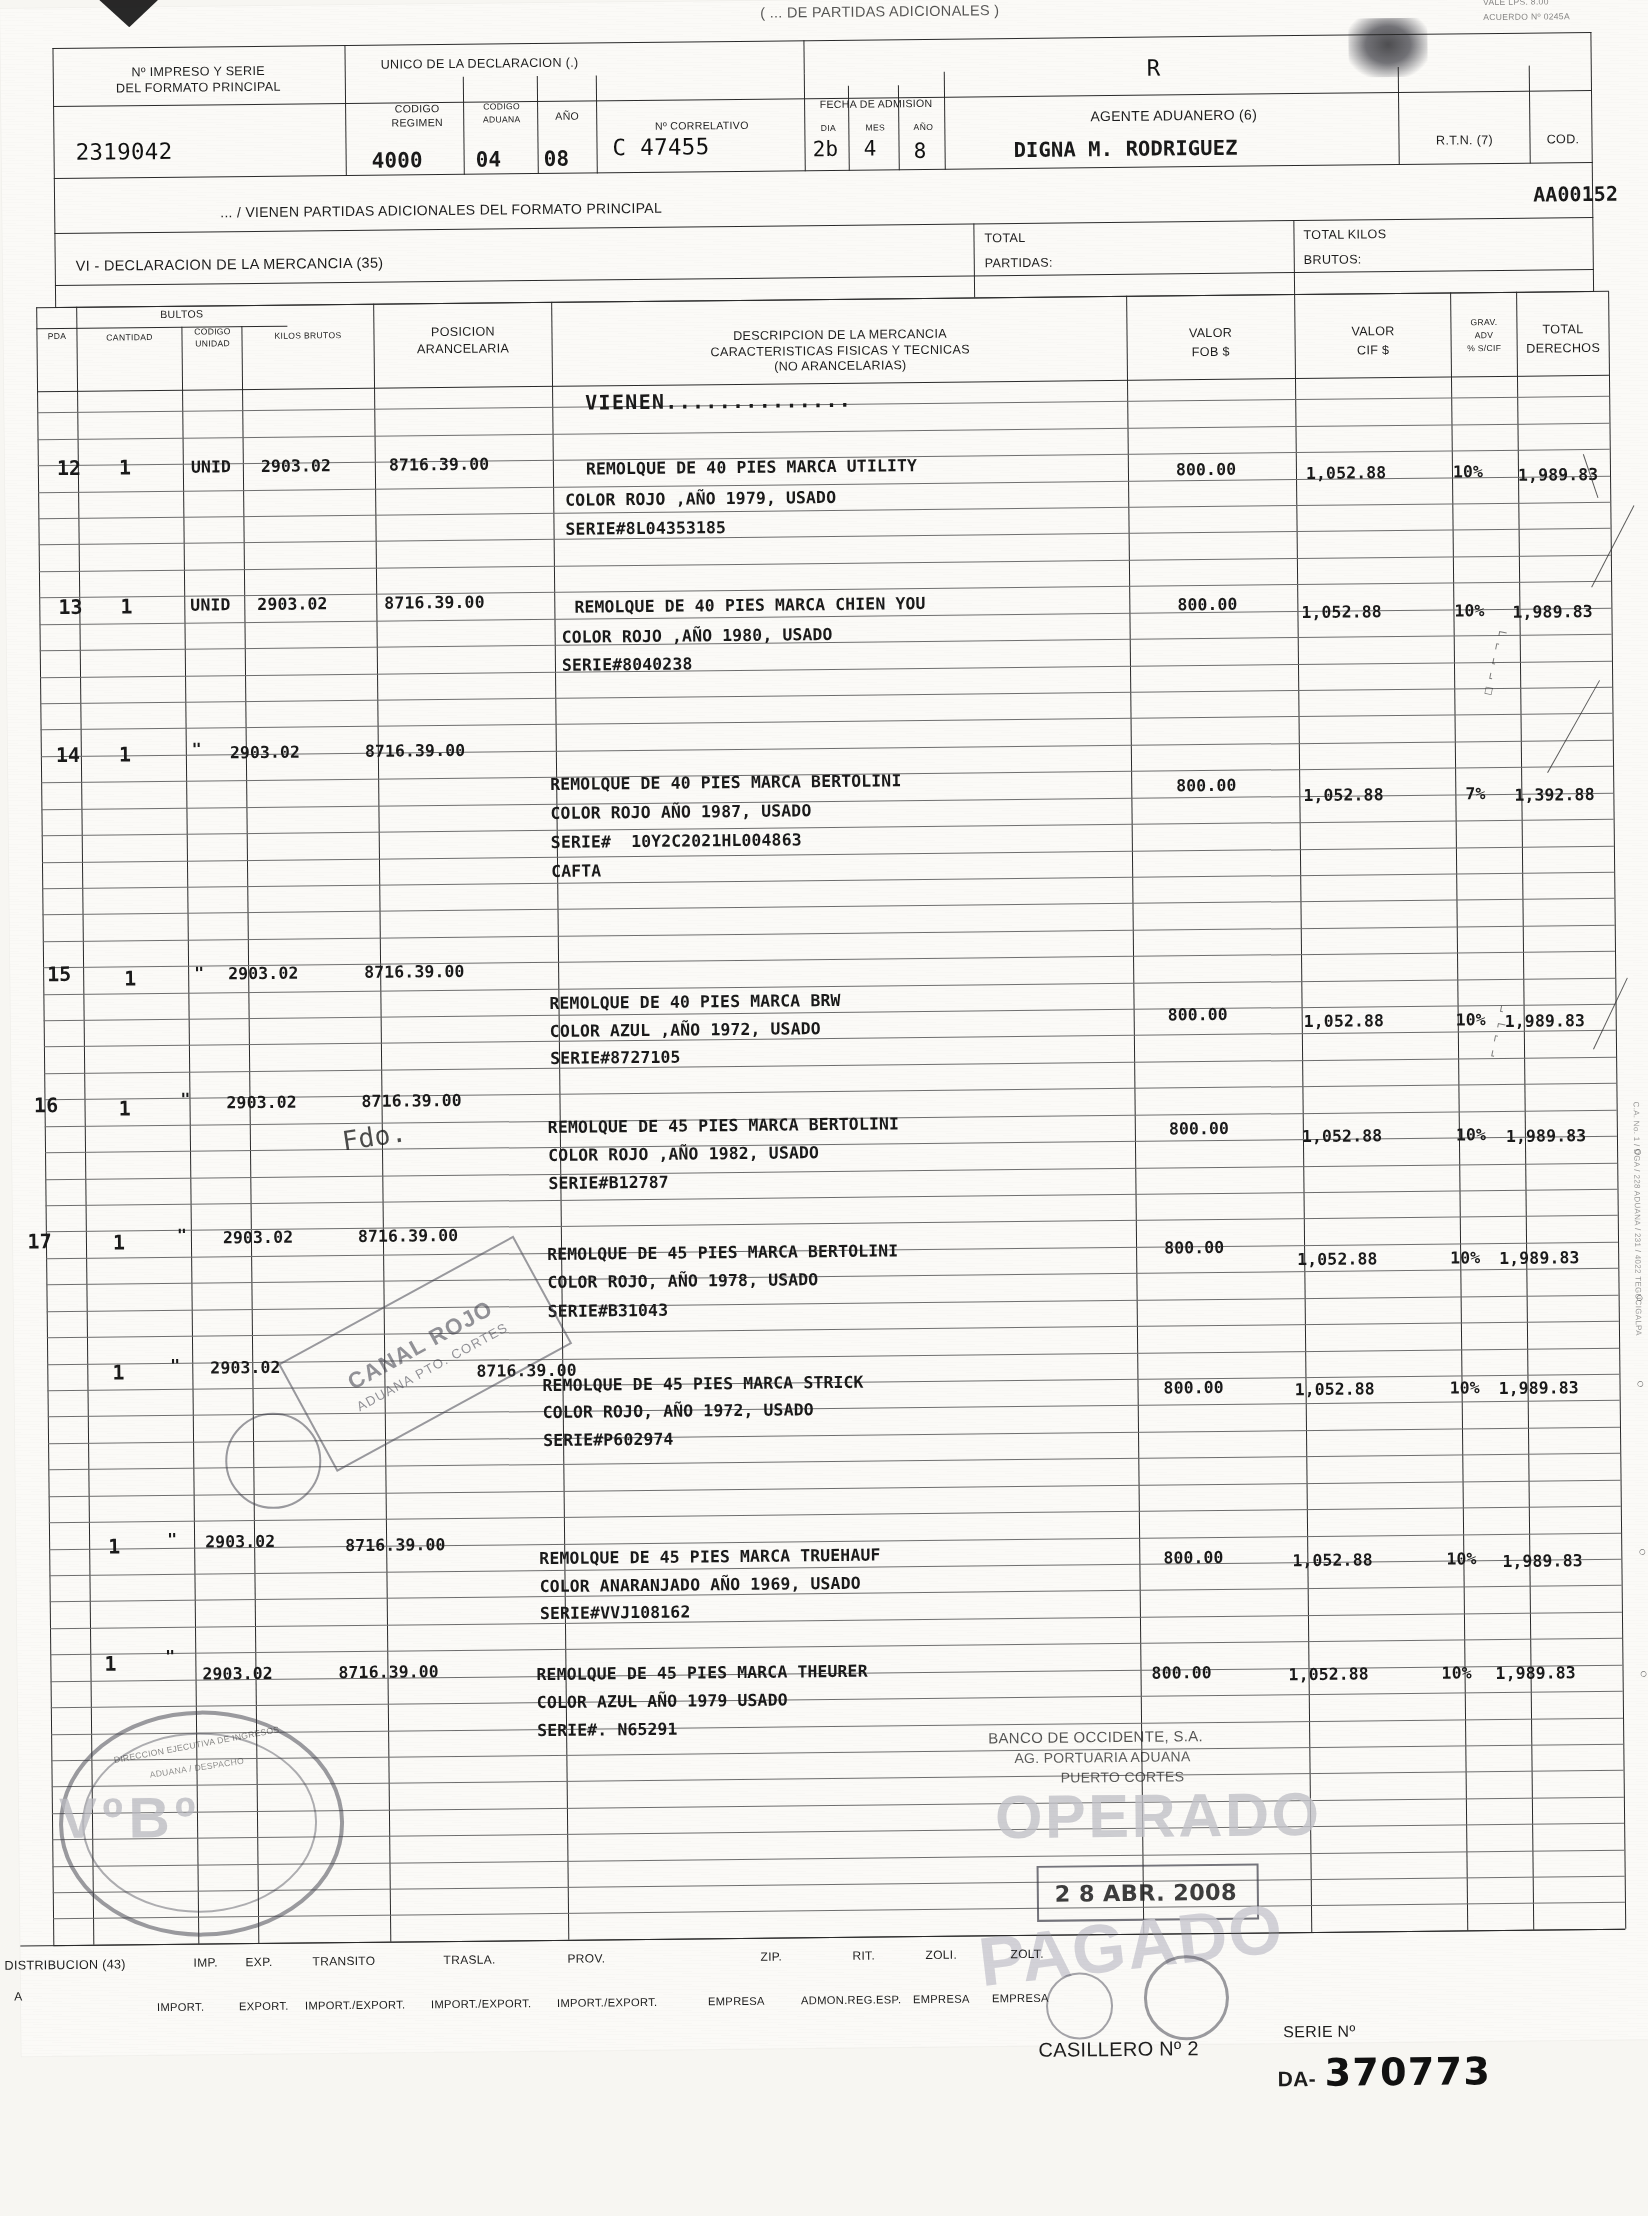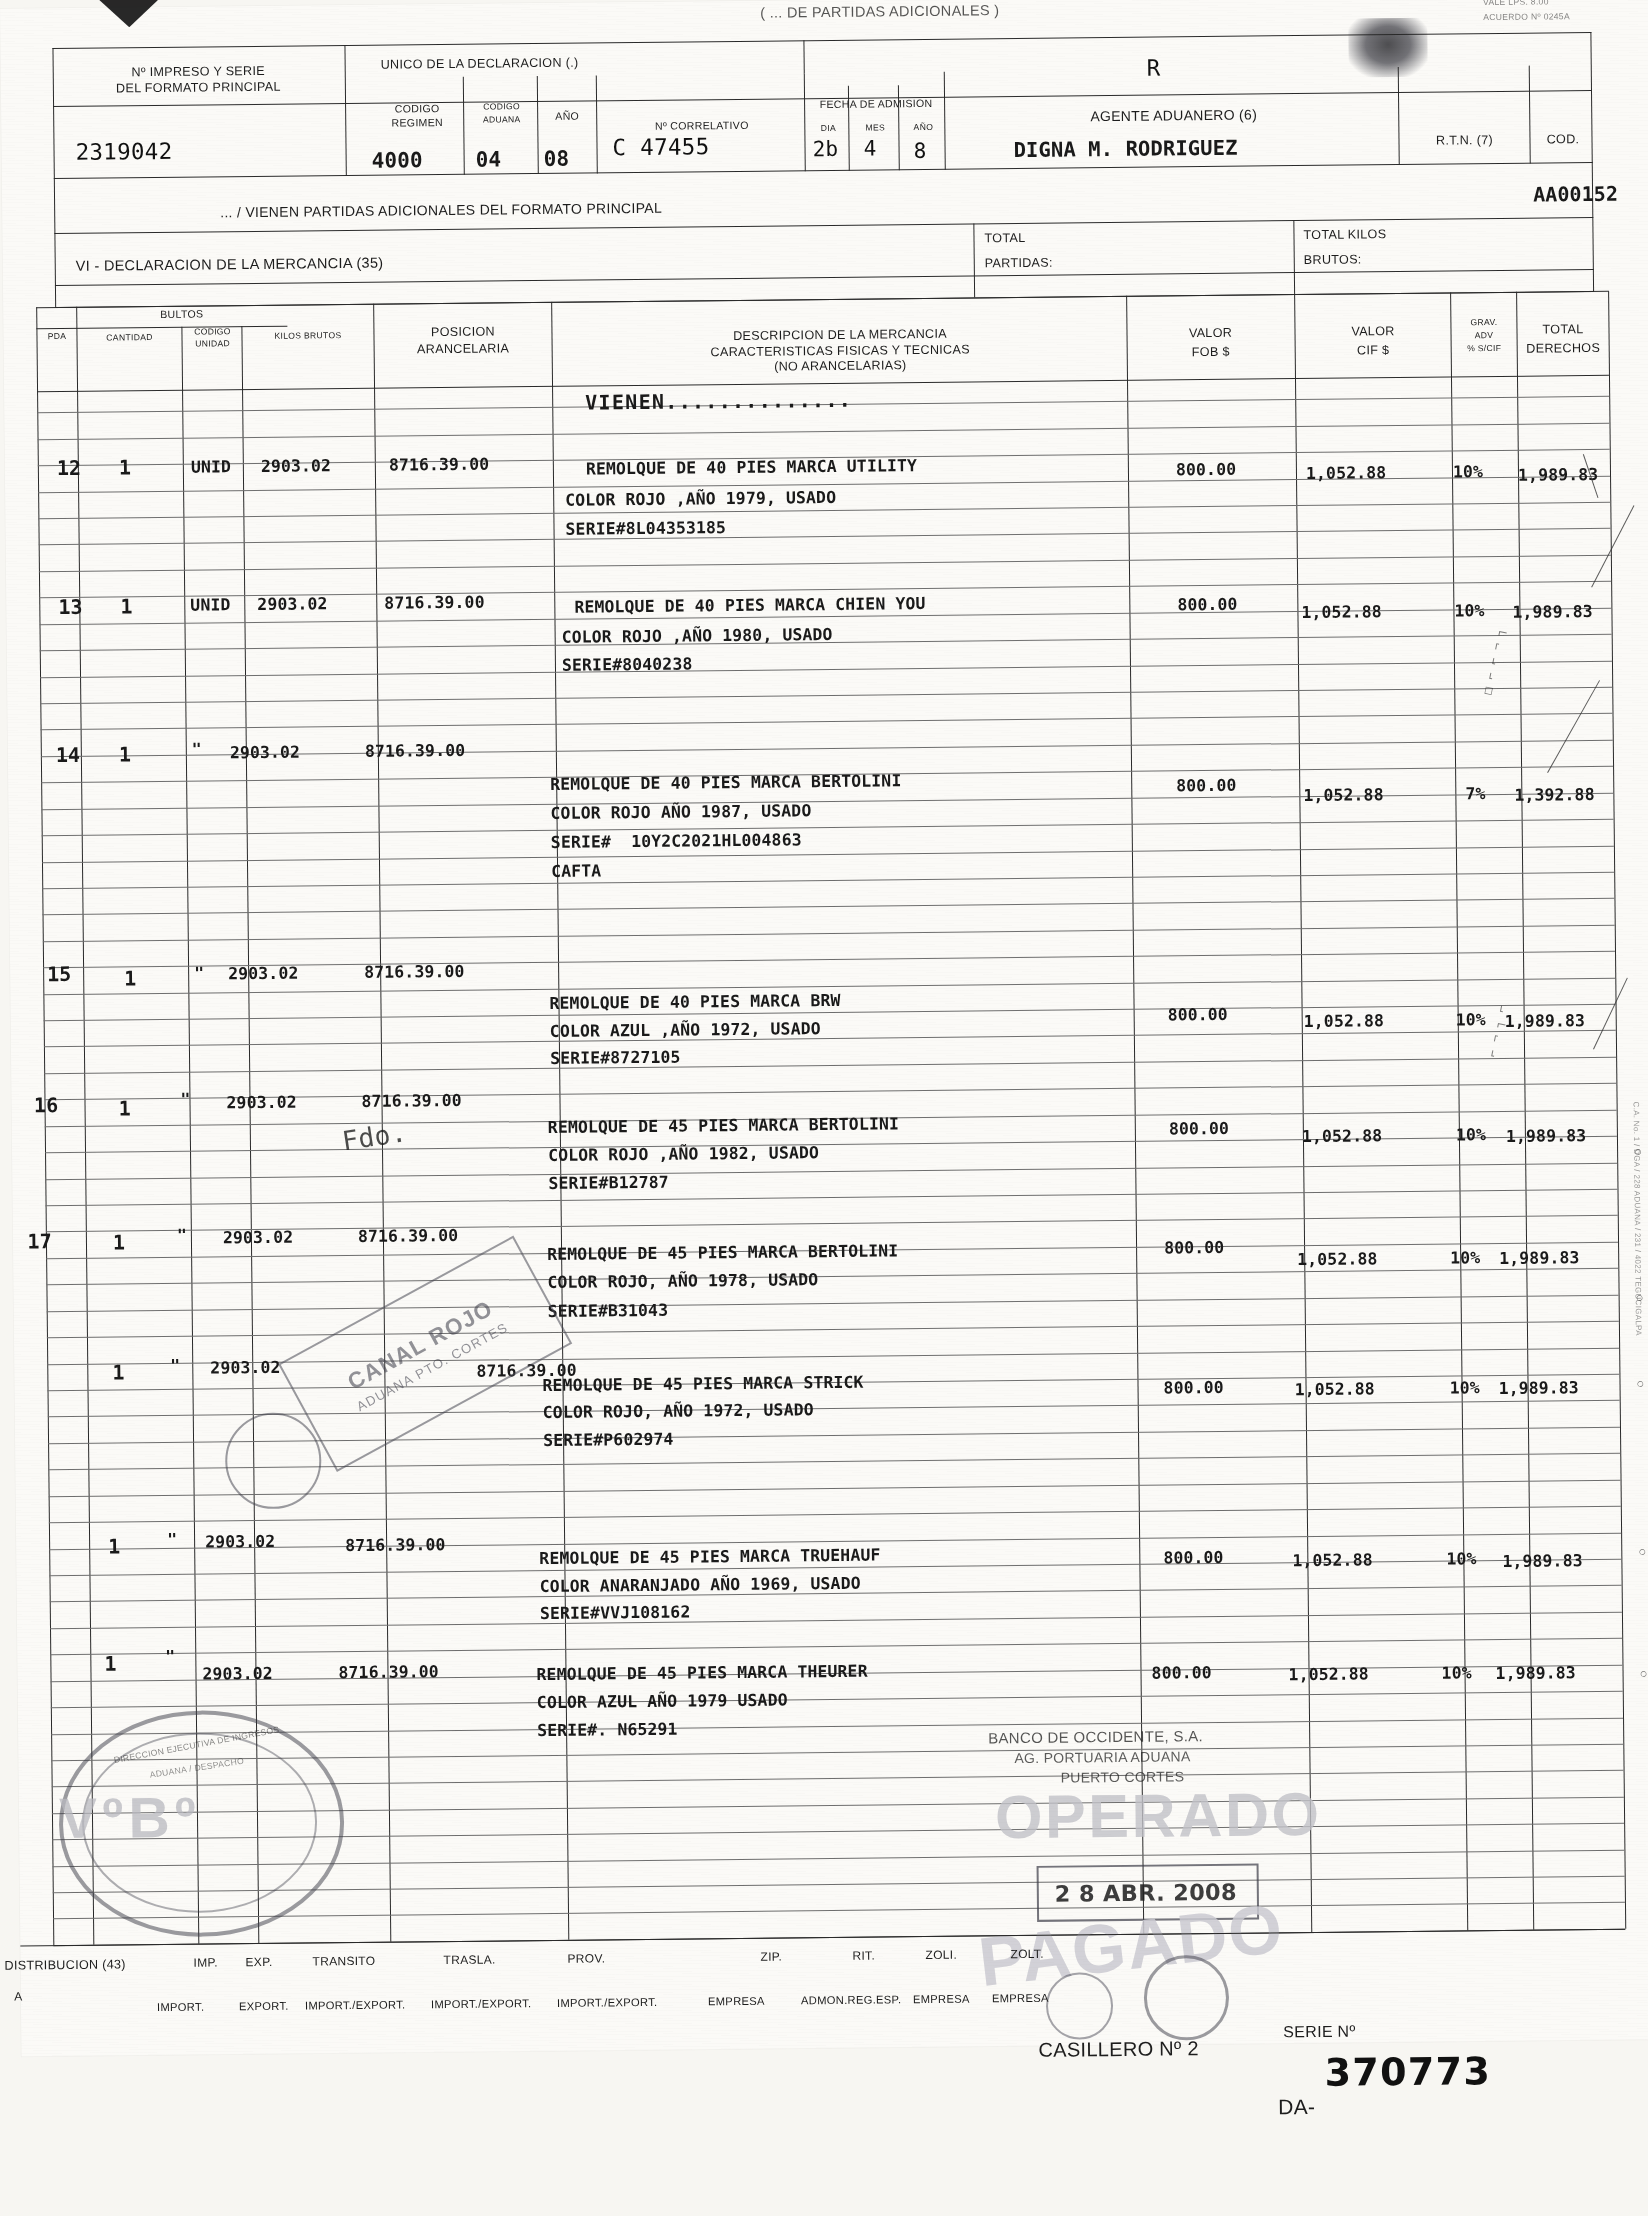--- a/index.html
+++ b/index.html
@@ -425,21 +425,21 @@
     <div class="lbl left" style="left:284px;top:1994px;width:165px;font-size:11.2px;">IMPORT./EXPORT.</div>
     <div class="lbl left" style="left:410px;top:1994px;width:165px;font-size:11.2px;">IMPORT./EXPORT.</div>
     <div class="lbl left" style="left:536px;top:1994px;width:165px;font-size:11.2px;">IMPORT./EXPORT.</div>
     <div class="lbl left" style="left:687px;top:1994px;width:119px;font-size:11.2px;">EMPRESA</div>
     <div class="lbl left" style="left:780px;top:1994px;width:159px;font-size:11.2px;">ADMON.REG.ESP.</div>
     <div class="lbl left" style="left:892px;top:1994px;width:119px;font-size:11.2px;">EMPRESA</div>
     <div class="lbl left" style="left:971px;top:1994px;width:119px;font-size:11.2px;">EMPRESA</div>
 
     <div class="lbl left" style="left:1017px;top:2041px;width:277px;font-size:20px;">CASILLERO Nº 2</div>
     <div class="lbl left" style="left:1262px;top:2028px;width:159px;font-size:16px;">SERIE Nº</div>
-    <div class="lbl left" style="left:1256px;top:2072px;width:79px;font-size:21px;font-weight:normal;margin-top:28px;">DA-</div>
+    <div class="lbl left" style="left:1256px;top:2072px;width:79px;font-size:21px;font-weight:bold;">DA-</div>
     <div class="serieno" style="left:1303px;top:2056px;">370773</div>
 
     <div class="rside" style="left:1620px;top:1110px;height:370px;opacity:.6;">C.A. No. 1 / DGA / 228 ADUANA / 231 / 4022 TEGUCIGALPA</div>
 
     <div class="strike" style="left:1579px;top:462px;width:46px;transform:rotate(72deg);"></div>
     <div class="strike" style="left:1585px;top:595px;width:92px;transform:rotate(-62deg);"></div>
     <div class="strike" style="left:1539px;top:780px;width:106px;transform:rotate(-60deg);"></div>
     <div class="strike" style="left:1582px;top:1057px;width:79px;transform:rotate(-64deg);"></div>
     <div class="tick" style="left:1620px;top:1149px;opacity:.6;">◦</div>
     <div class="tick" style="left:1620px;top:1295px;opacity:.6;">◦</div>

